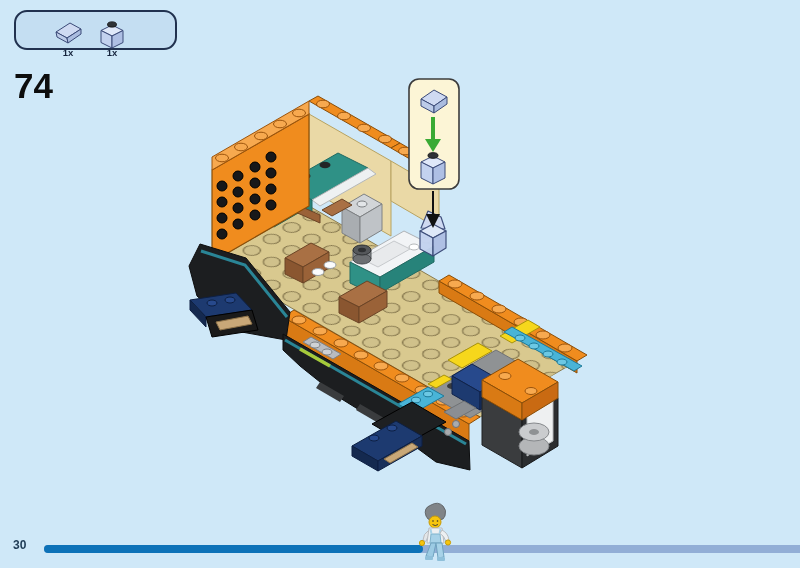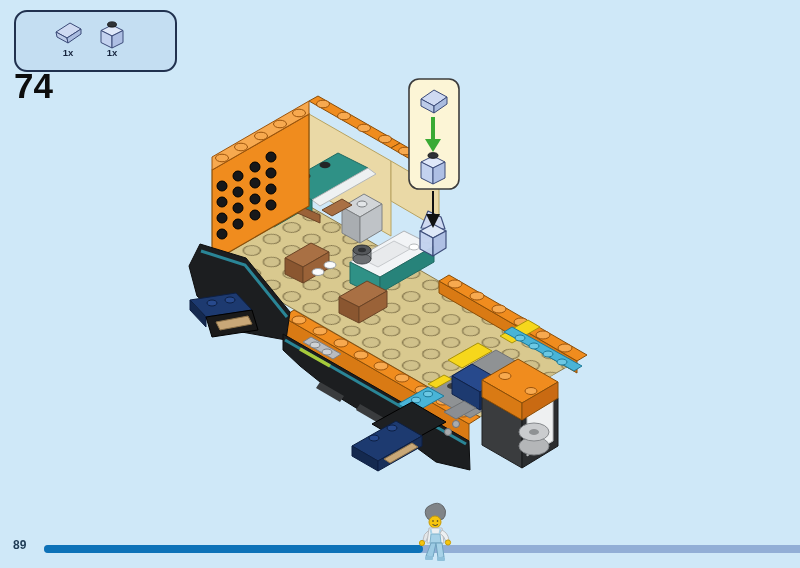--- a/index.html
+++ b/index.html
@@ -10,21 +10,21 @@
     --ghost_blue:#cfdaf2; --ghost_blue_dark:#aabcdf; --ghost_outline:#3b4a78;
     --orange:#f08c1e; --orange_dark:#d97a14; --orange_deep:#c96a12; --orange_light:#f7a94f;
     --tan:#d9c98f; --tan_light:#ead9a6; --tan_stud:#cfc08a;
     --teal:#2f9186; --teal_dark:#27837a; --azure:#49b4d7; --yellow:#f6d71c;
     --navy:#1d3a70; --navy_dark:#14294f; --brown:#a97044; --brown_dark:#8a5630; --brown_side:#9a6238;
     --hull:#1c1e20; --gray:#8b8e92; --gray_light:#c6c9cc; --white:#f2f4f6; --lime:#a6ca3a;
   }
   *{margin:0;padding:0;box-sizing:border-box;}
   body{font-family:"Liberation Sans",sans-serif;}
   .page{position:relative;width:800px;height:568px;background:var(--bg);overflow:hidden;}
-  .parts-panel{position:absolute;left:14px;top:10px;width:163px;height:62px;
+  .parts-panel{position:absolute;left:14px;top:10px;width:163px;height:40px;
     background:var(--panel_fill);border:2.5px solid var(--panel_border);border-radius:13px;}
   .step-number{position:absolute;left:14px;top:66px;font-size:35px;font-weight:bold;
     color:var(--step_color);letter-spacing:0px;}
   .page-number{position:absolute;left:13px;top:538px;font-size:12px;font-weight:bold;
     color:var(--page_num_color);}
   .bar-track{position:absolute;left:44px;top:545px;width:756px;height:8px;
     background:var(--bar_rest);border-radius:4px 0 0 4px;}
   .bar-fill{width:379px;height:8px;background:var(--bar_fill);border-radius:4px;}
   .main-art{position:absolute;left:0;top:0;}
   .minifig{position:absolute;left:405px;top:500px;}
@@ -308,21 +308,21 @@
       </g>
       <g stroke="#3b4a78" stroke-width="1" stroke-linejoin="round">
         <polygon points="433,156 445,162 433,168 421,162" fill="#dfe8f9"></polygon>
         <polygon points="421,162 433,168 433,184 421,178" fill="#c3d2ef"></polygon>
         <polygon points="433,168 445,162 445,178 433,184" fill="#aebfe4"></polygon>
         <ellipse cx="433" cy="155.5" rx="5" ry="2.8" fill="#2f3236" stroke="#17181a"></ellipse>
       </g>
     </g>
   </svg>
 
-  <div class="page-number">89</div>
+  <div class="page-number">30</div>
   <div class="bar-track">
     <div class="bar-fill"></div>
   </div>
 
   <svg class="minifig" width="56" height="66" viewBox="0 0 56 66">
     <g>
       <path d="M24,30 q-6,4 -6,10 l3,1.5 q1,-5 5,-8 Z" fill="#e3e6e8" stroke="#b9bcc0"></path>
       <circle cx="17" cy="43" r="2.6" fill="#f6c50e" stroke="#c79a08"></circle>
     </g>
     <path d="M21,16 q-3,-8 5,-11 q7,-4 12,1 q4,4 2,10 l-2,3 q-9,3 -15,0 Z" fill="#808488" stroke="#55585b" stroke-width="0.8"></path>

